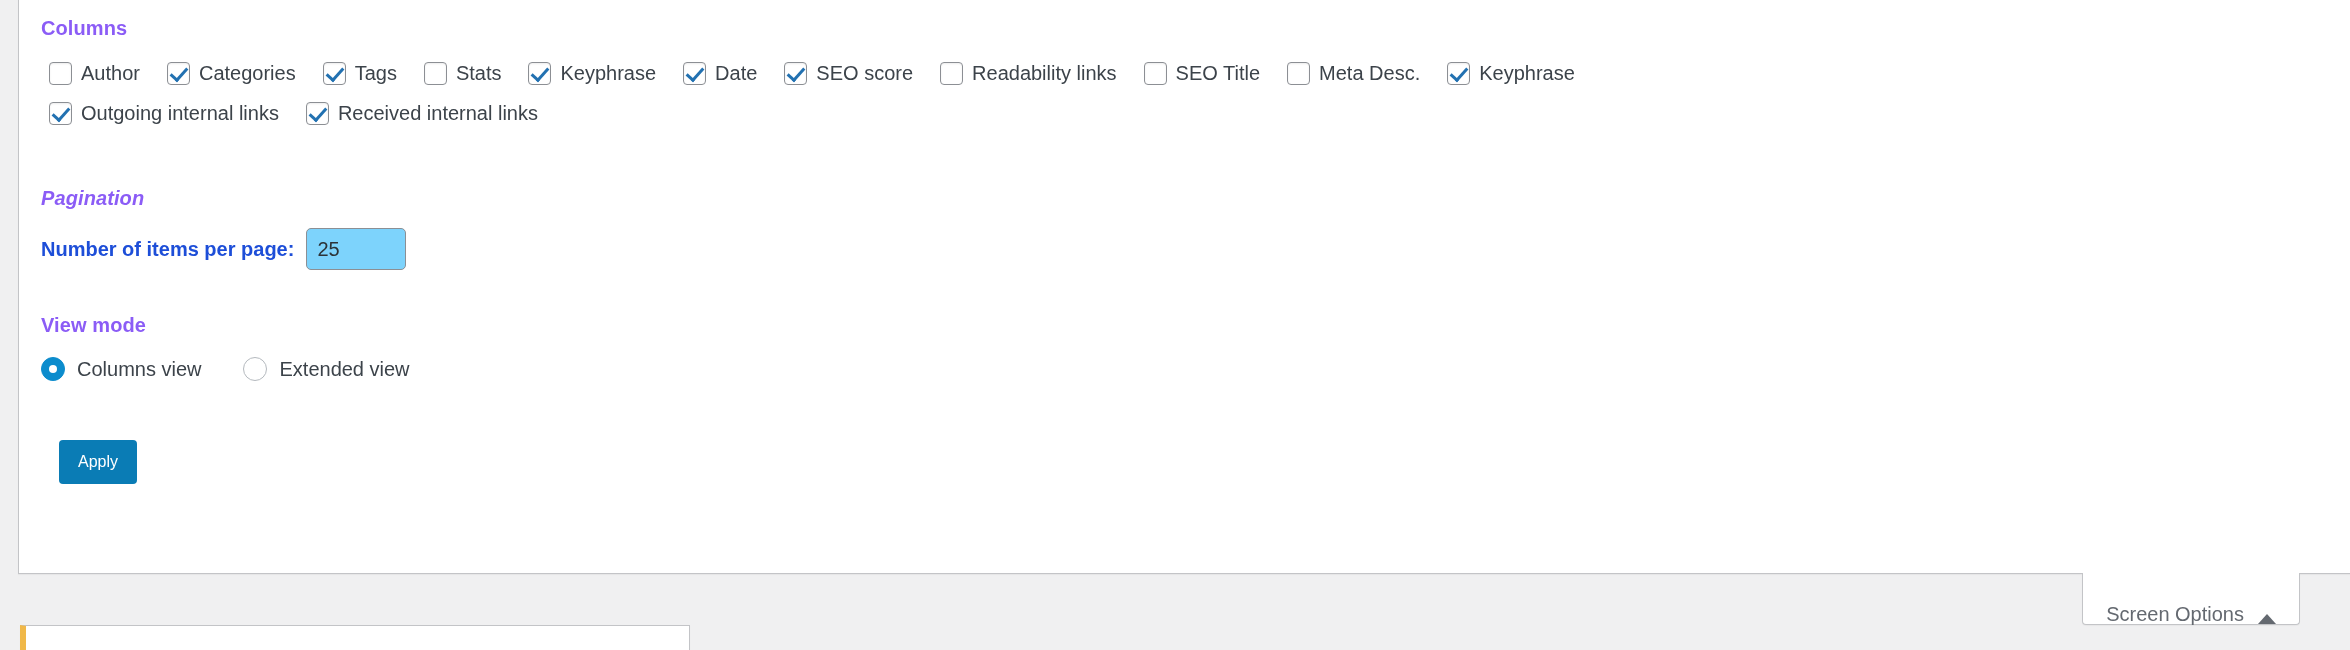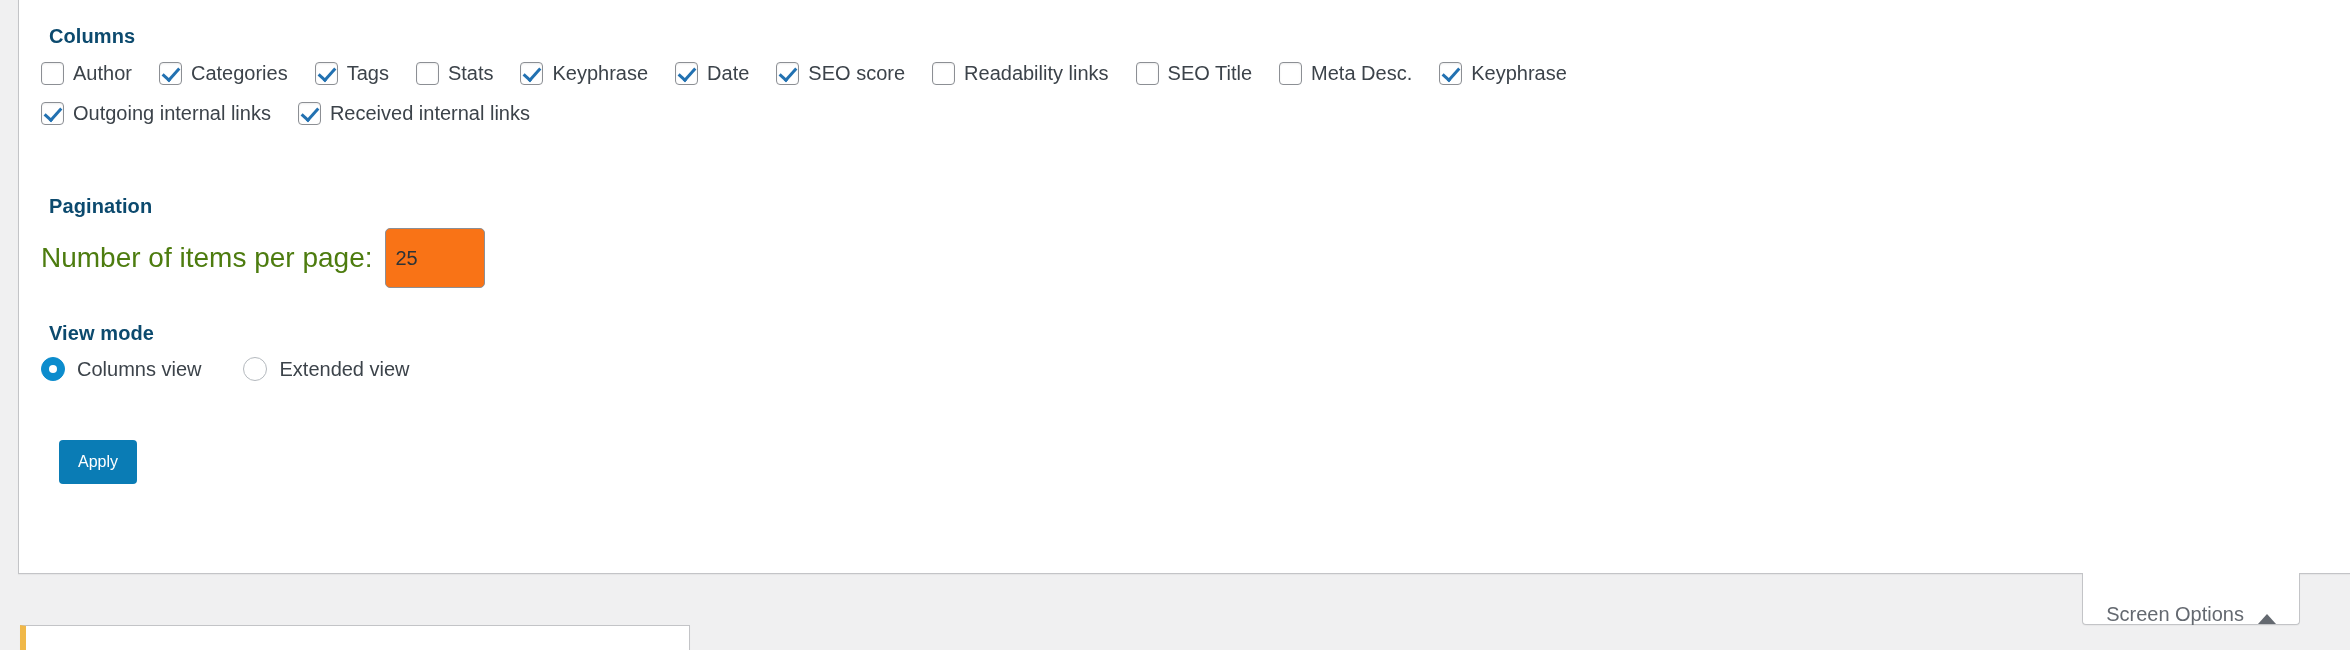--- a/index.html
+++ b/index.html
@@ -31,38 +31,38 @@
     box-shadow: 0 1px 1px rgba(0,0,0,.04);
   }
 
   .panel-inner {
     padding: 0 0 0 22px;
   }
 
   .section-title {
     font-size: 20px;
     font-weight: bold;
-    color: #0c4a6e;
+    color: #8b5cf6;
     line-height: 1;
-    margin: 8px;
+    margin: 0;
     letter-spacing: .1px;
   }
 
   
   #columns-section {
     position: absolute;
     left: 22px;
     top: 58px;
     right: 0;
   }
   #columns-title { position: absolute; left: 0; top: 0; }
 
   .cb-row {
     position: absolute;
-    left: 0;
+    left: 8px;
     display: flex;
     align-items: center;
     white-space: nowrap;
   }
   #cb-row-1 { top: 44px; }
   #cb-row-2 { top: 84px; }
 
   .cb-item {
     display: inline-flex;
     align-items: center;
@@ -100,45 +100,46 @@
     line-height: 23px;
   }
 
   
   #pagination-section {
     position: absolute;
     left: 22px;
     top: 228px;
     right: 0;
   }
-  #pagination-title { position: absolute; left: 0; top: 0; }
+  #pagination-title { position: absolute; left: 0; top: 0; font-style: italic; }
 
   #per-page-row {
     position: absolute;
     left: 0;
     top: 40px;
     display: flex;
     align-items: center;
   }
   #per-page-label {
-    font-size: 28px;
-    color: #4d7c0f;
+    font-size: 20px;
+    color: #1d4ed8;
     margin-right: 12px;
+    font-weight: bold;
   }
   #per-page-input {
     width: 100px;
-    height: 60px;
+    height: 42px;
     box-sizing: border-box;
     font-family: "Liberation Sans", sans-serif;
     font-size: 20px;
     color: #2c3338;
     padding: 0 10px;
     border: 1px solid #8c8f94;
     border-radius: 5px;
-    background: #f97316;
+    background: #7dd3fc;
     box-shadow: 0 0 0 transparent;
     outline: none;
   }
 
   
   #viewmode-section {
     position: absolute;
     left: 22px;
     top: 355px;
     right: 0;

